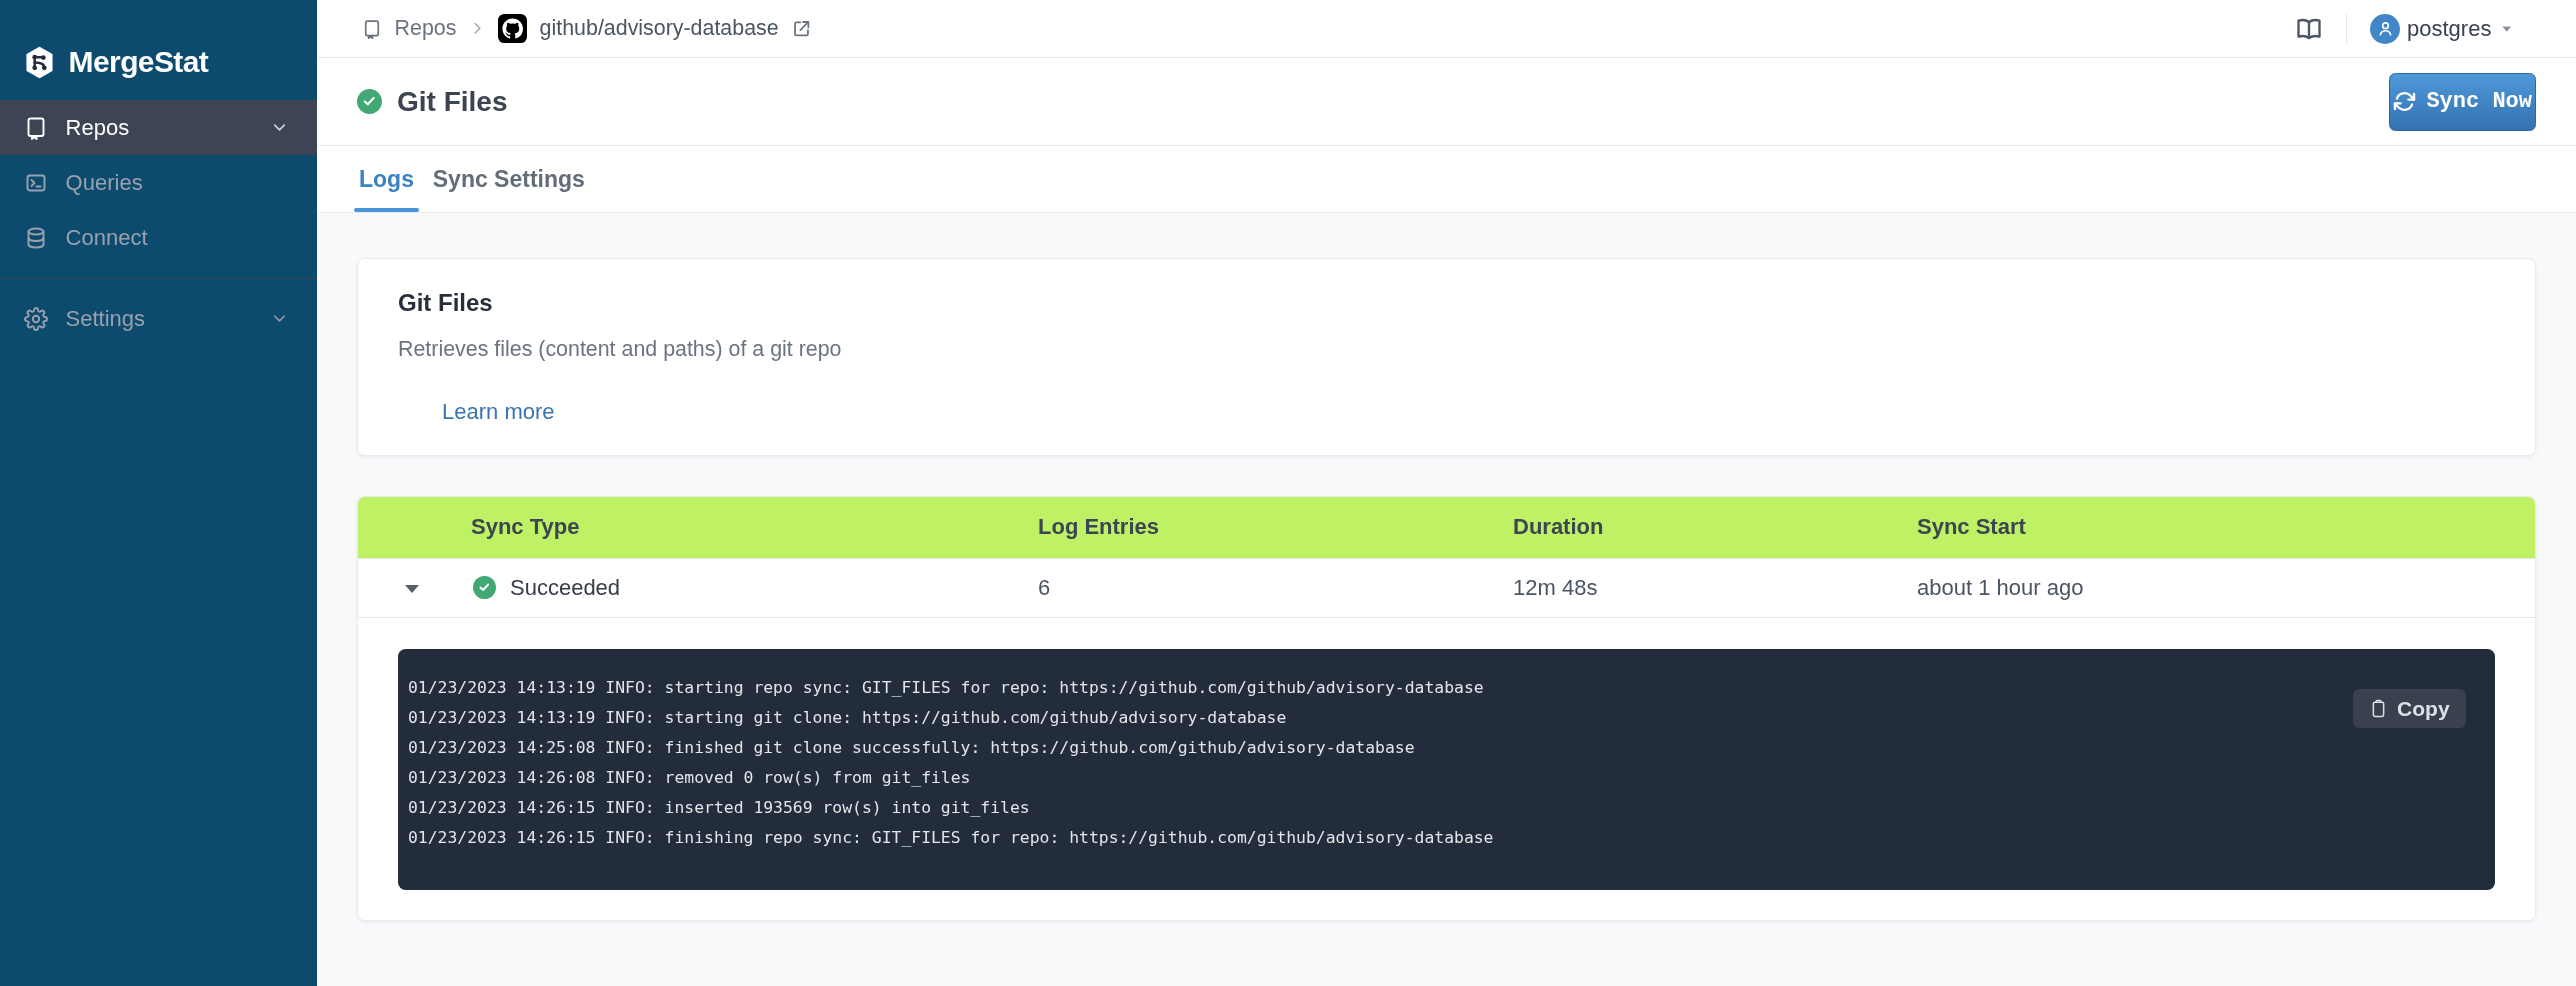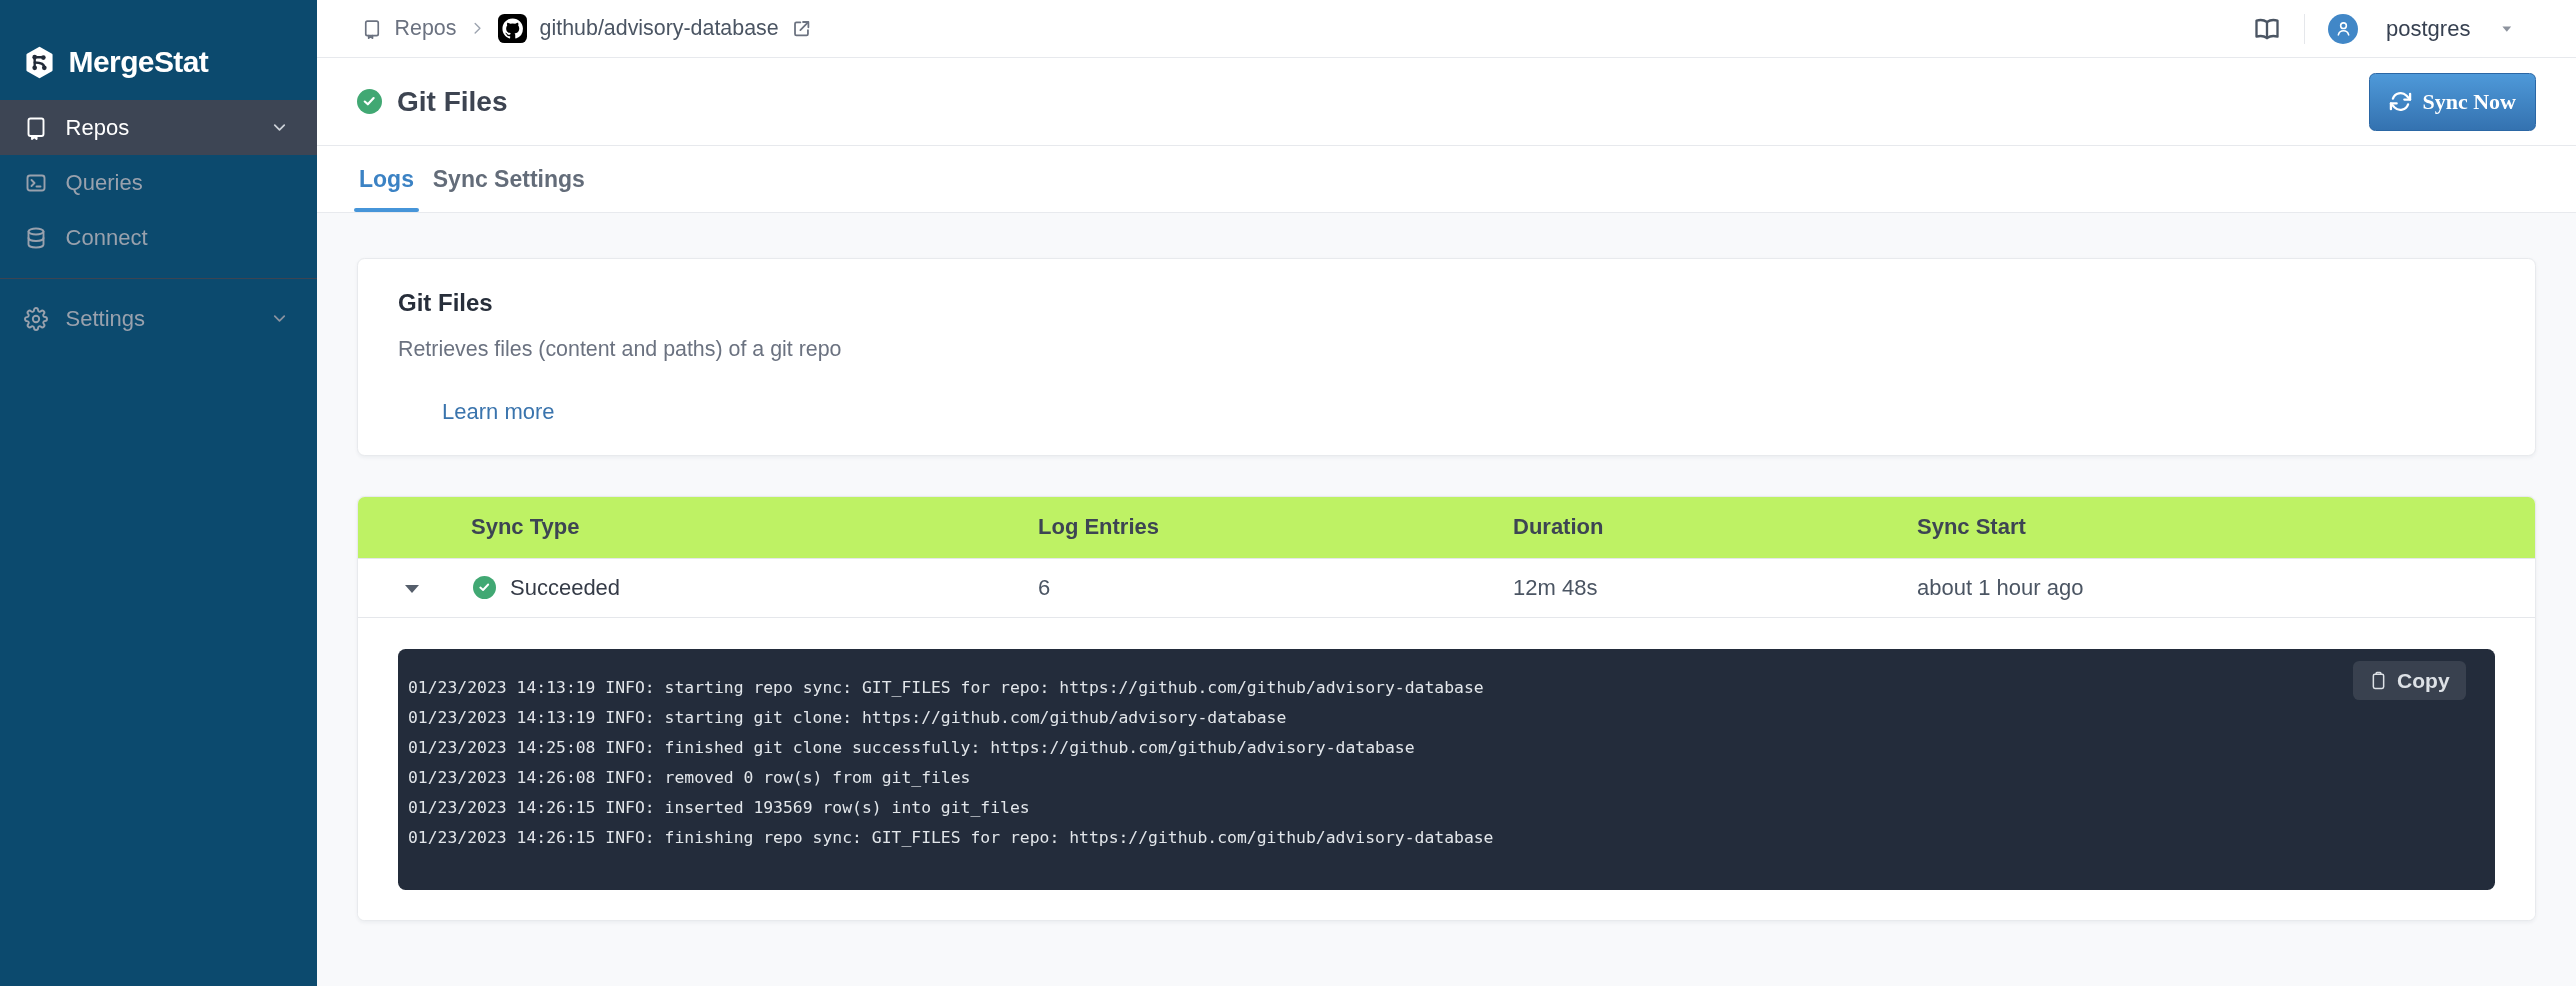--- a/index.html
+++ b/index.html
@@ -39,21 +39,21 @@
   }
   .breadcrumb { display:flex; align-items:center; gap:12.6px; font-size:21.4px; color:#6b7280; }
   .crumb-link { color:#6b7280; text-decoration:none; cursor:pointer; }
   .repo-link { color:#4b5563; text-decoration:none; cursor:pointer; }
   .gh-avatar {
     width:29px; height:29px; background:#000; border-radius:6.3px;
     display:flex; align-items:center; justify-content:center;
   }
   .topbar-right { display:flex; align-items:center; }
   .vdivider { width:1.3px; height:30px; background:#e5e7eb; margin:0 23px; }
-  .user { display:flex; align-items:center; gap:28px; cursor:pointer; }
+  .user { display:flex; align-items:center; gap:7px; cursor:pointer; }
   .user-avatar {
     width:30px; height:30px; border-radius:50%; background:#4187c7;
     display:flex; align-items:center; justify-content:center;
   }
   .user-name { font-size:22px; color:#374151; }
 
   .page-header {
     height:88px; background:#ffffff; border-bottom:1.3px solid #e7e9ed;
     display:flex; align-items:center; justify-content:space-between;
     padding:0 40px;
@@ -61,25 +61,25 @@
   .title-wrap { display:flex; align-items:center; gap:15px; }
   .page-title { font-size:28px; font-weight:bold; color:#3d4451; }
   .badge {
     border-radius:50%; background:#41a873;
     display:flex; align-items:center; justify-content:center; flex:none;
   }
   .badge.lg { width:25px; height:25px; }
   .badge.sm { width:23px; height:23px; }
   .sync-now {
     display:flex; align-items:center; gap:10px;
-    height:58px; padding:0 19px; border-radius:6.3px;
+    height:58px; padding:0 3px; border-radius:6.3px;
     border:1.9px solid #2b67a5;
     background:linear-gradient(180deg,#4e99d9 0%,#3472b0 100%);
     color:#ffffff; font-size:22px; font-weight:bold; cursor:pointer;
-    font-family:Liberation Serif, serif;
+    font-family:Liberation Mono, monospace;
   }
 
   .tabs {
     background:#ffffff; border-bottom:1.3px solid #e8eaee;
     display:flex; gap:8.8px; padding:0 37px; height:67px;
   }
   .tab {
     position:relative; display:flex; align-items:center; padding:0 5px;
     font-size:23px; color:#636c79; cursor:pointer;font-weight:bold;
   }
@@ -120,21 +120,21 @@
   .log-section { padding:31.5px 40px 30px 40px; background:#ffffff; }
   .log-box {
     position:relative; background:#232c3b; border-radius:7.6px;
     padding:24px 15px 37px 10px;
   }
   .log-line {
     font-family:"DejaVu Sans Mono",monospace; font-size:16.4px; line-height:30px;
     color:#e2e6ea; white-space:pre;
   }
   .copy-btn {
-    position:absolute; top:12px; right:29px;
+    position:absolute; top:40px; right:29px;
     display:flex; align-items:center; gap:8.8px;
     background:rgba(255,255,255,.10); border:none; border-radius:6.3px;
     height:39px; padding:0 16.4px; cursor:pointer;
     color:#dde1e6; font-size:21px; font-weight:bold; font-family:inherit;
   }
 </style>
 </head>
 <body>
 
 <aside class="sidebar">

